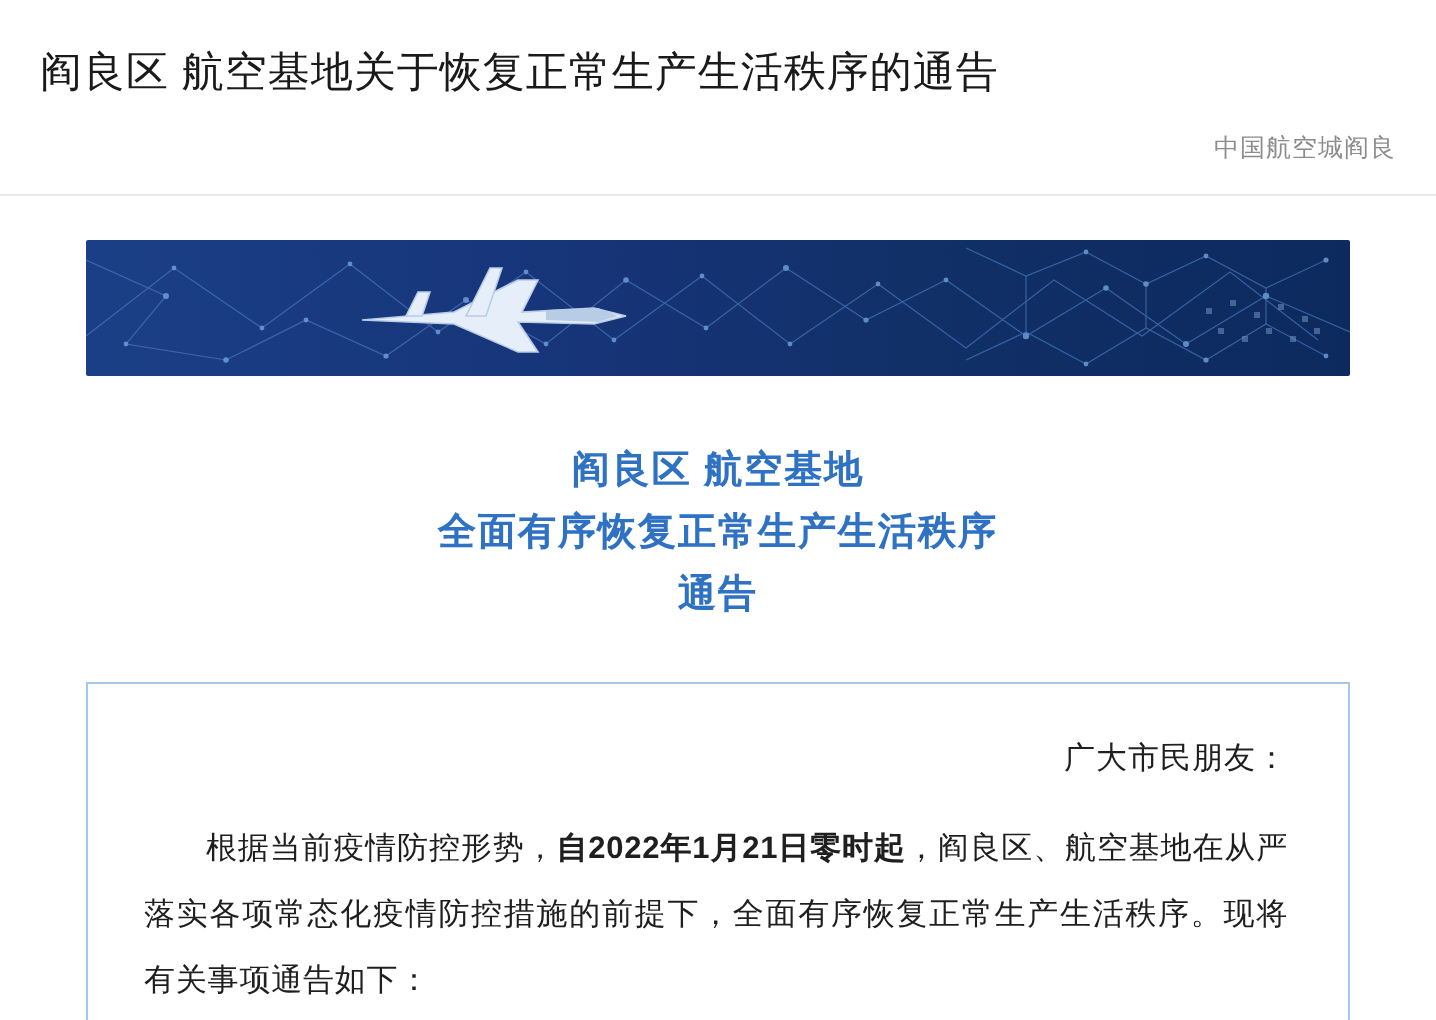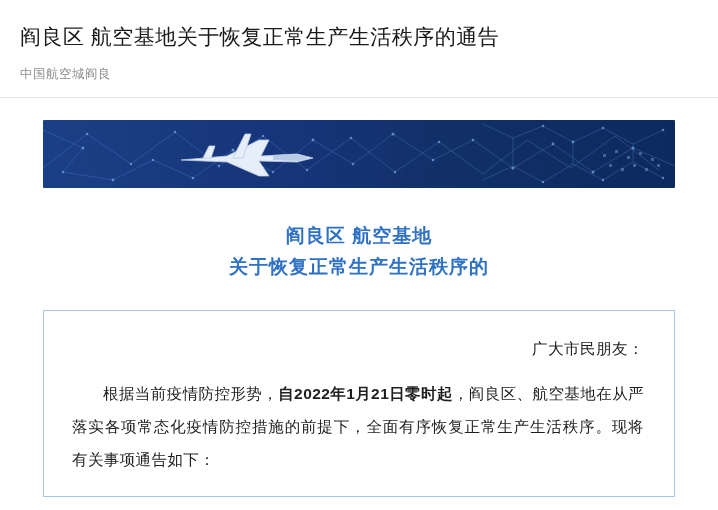--- a/index.html
+++ b/index.html
@@ -28,22 +28,23 @@
     font-weight: normal;
     margin: 0;
     padding: 22px 24px 0 20px;
     letter-spacing: 0.5px;
   }
   .meta-row {
     padding: 14px 20px 0 20px;
     font-size: 12.5px;
     color: #9a9a9a;
     display: flex;
-    align-items: center;
+    align-items: flex-end;
     gap: 10px;
+    flex-direction: column;
   }
   .meta-source {
     color: #8c8c8c;
     letter-spacing: 0.5px;
   }
   .meta-date {
     color: #b0b0b0;
     letter-spacing: 0.8px;
   }
   .divider {
@@ -193,21 +194,22 @@
         <path d="M30 30 L36 18 L42 18 L38 30 Z"></path>
       </g>
       <g fill="#b9cce6">
         <path d="M100 27 L126 26 L136 30 L126 33 L100 32 Z"></path>
       </g>
     </svg>
   </div>
 
   <div class="doc-heading">
     <span class="line1">阎良区  航空基地</span>
-    <span class="line2">关于恢复正常生产生活秩序的</span>
+    <span class="line2">全面有序恢复正常生产生活秩序</span>
+    <span class="line3">通告</span>
   </div>
 
   <div class="body-box">
     <p class="salutation">广大市民朋友：</p>
     <p class="para"><span>根据当前疫情防控形势，</span><b>自2022年1月21日零时起</b><span>，阎良区、航空基地在从严落实各项常态化疫情防控措施的前提下，全面有序恢复正常生产生活秩序。现将有关事项通告如下：</span></p>
   </div>
 
 </div>
 
 </body></html>

